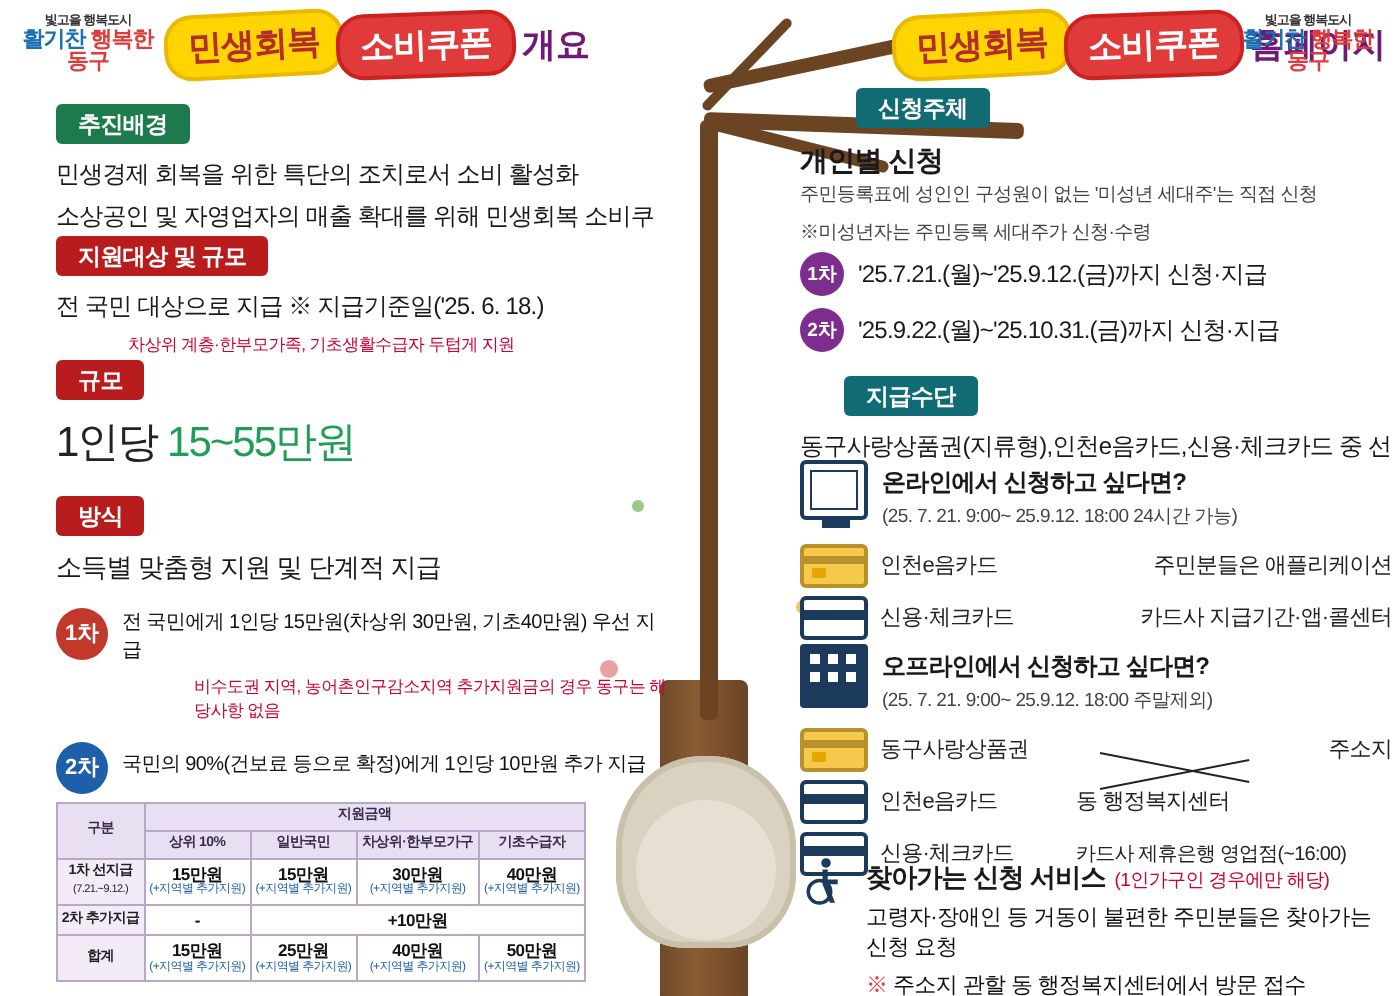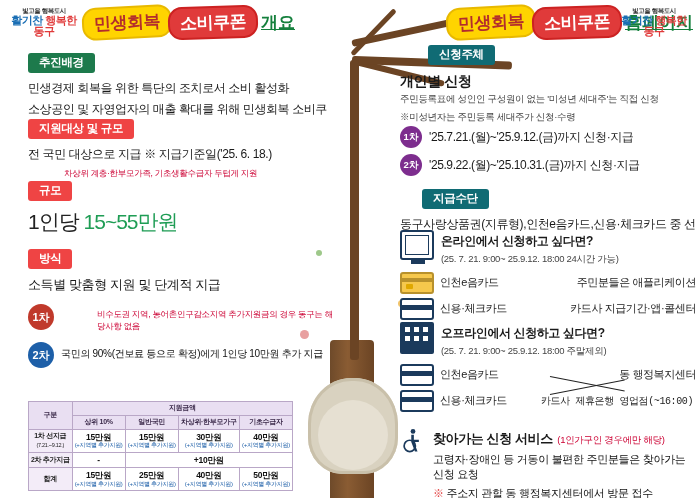--- a/index.html
+++ b/index.html
@@ -57,21 +57,21 @@
     padding:3px 10px;
     border-radius:14px;
     border:2px solid #c22;
     font-size:17px;
     letter-spacing:-0.5px;
     transform:rotate(-2deg);
     margin-left:-4px;
     white-space:nowrap;
   }
   .hdr .suffix {
-    font-size:17px; font-weight:bold; color:#15803d; margin-left:3px;text-decoration:underline;
+    font-size:17px; font-weight:bold; color:#701a75; margin-left:3px;
   }
   .logo {
     position:absolute; text-align:center; line-height:1.05;
     font-weight:bold; letter-spacing:-0.5px;
   }
   .logo .l1 { font-size:6.5px; color:#333; }
   .logo .l2 { font-size:11px; color:#1b6fb5; }
   .logo .l2 .red { color:#e03a3a; }
 
   
@@ -80,21 +80,21 @@
     background:#0e3f6e;
     color:#fff;
     font-size:11.5px;
     font-weight:bold;
     padding:2.5px 11px;
     border-radius:3px;
     letter-spacing:-0.3px;
     white-space:nowrap;
   }
   .tag.green { background:#1d7a4c; }
-  .tag.navy  { background:#ef4444; }
+  .tag.navy  { background:#b91c1c; }
   .tag.teal  { background:#106b74; }
 
   .body-text { font-size:12px; line-height:1.5; letter-spacing:-0.4px; color:#1a1a1a; }
   .small { font-size:9.5px; color:#444; letter-spacing:-0.3px; line-height:1.45; }
   .tiny  { font-size:8.5px; color:#c03; letter-spacing:-0.3px;margin-left:36px; }
 
   .big-amount { font-size:21px; font-weight:normal; letter-spacing:-1px; }
   .big-amount .green { color:#1f9d55; }
 
   
@@ -204,20 +204,21 @@
     </div>
   </div>
 
   <div style="position:absolute; left:28px; top:248px; width:305px;">
     <span class="tag navy">방식</span>
     <div class="body-text" style="margin-top:6px; font-size:13px;">소득별 맞춤형 지원 및 단계적 지급</div>
 
     <div class="row" style="margin-top:10px;">
       <div class="step red">1차</div>
       <div style="padding-top:1px;">
+        <div class="small" style="font-size:10px; color:#111;">전 국민에게 1인당 15만원(차상위 30만원, 기초40만원) 우선 지급</div>
         <div class="tiny" style="margin-top:4px;">비수도권 지역, 농어촌인구감소지역 추가지원금의 경우 동구는 해당사항 없음</div>
       </div>
     </div>
 
     <div class="row" style="margin-top:9px;">
       <div class="step blue">2차</div>
       <div class="small" style="font-size:10px; color:#111; padding-top:5px;">국민의 90%(건보료 등으로 확정)에게 1인당 10만원 추가 지급</div>
     </div>
   </div>
 
@@ -363,32 +364,40 @@
         <div class="w" style="left:23px; top:14px;"></div>
       </div>
       <div style="padding-top:2px;">
         <div class="body-text" style="font-weight:bold;">오프라인에서 신청하고 싶다면?</div>
         <div class="small" style="margin-top:2px;">(25. 7. 21. 9:00~ 25.9.12. 18:00 주말제외)</div>
       </div>
     </div>
 
     <div style="margin-top:6px; position:relative;">
       <div class="kv" style="margin-bottom:4px;">
+        <div class="card-ico gold">
+            <div class="stripe"></div>
+            <div class="chip"></div>
+          </div>
+        <span style="width:92px;">동구사랑상품권</span>
+        <span style="flex:1; text-align:right;">주소지</span>
+      </div>
+      <div class="kv" style="margin-bottom:4px;">
         <div class="card-ico">
             <div class="stripe"></div>
           </div>
         <span style="width:92px;">인천e음카드</span>
-        <span style="flex:1; text-align:right;">동 행정복지센터</span>
+        <span style="flex:1; text-align:left;">동 행정복지센터</span>
       </div>
       <div class="kv">
         <div class="card-ico">
             <div class="stripe"></div>
           </div>
         <span style="width:92px;">신용·체크카드</span>
-        <span style="flex:1; text-align:center; font-size:10px;font-family:Liberation Mono, monospace;">카드사 제휴은행 영업점(~16:00)</span>
+        <span style="flex:1; text-align:left; font-size:10px;">카드사 제휴은행 영업점(~16:00)</span>
       </div>
       <div class="line-ptr" style="left:150px; top:12px; width:76px; transform:rotate(11deg);"></div>
       <div class="line-ptr" style="left:150px; top:30px; width:76px; transform:rotate(-11deg);"></div>
     </div>
   </div>
 
   <div style="position:absolute; left:400px; top:428px; width:296px;">
     <div class="row">
       <svg class="wheel" viewBox="0 0 24 24">
         <circle cx="12" cy="3.2" r="2.2" fill="#1b3a5c"></circle>

